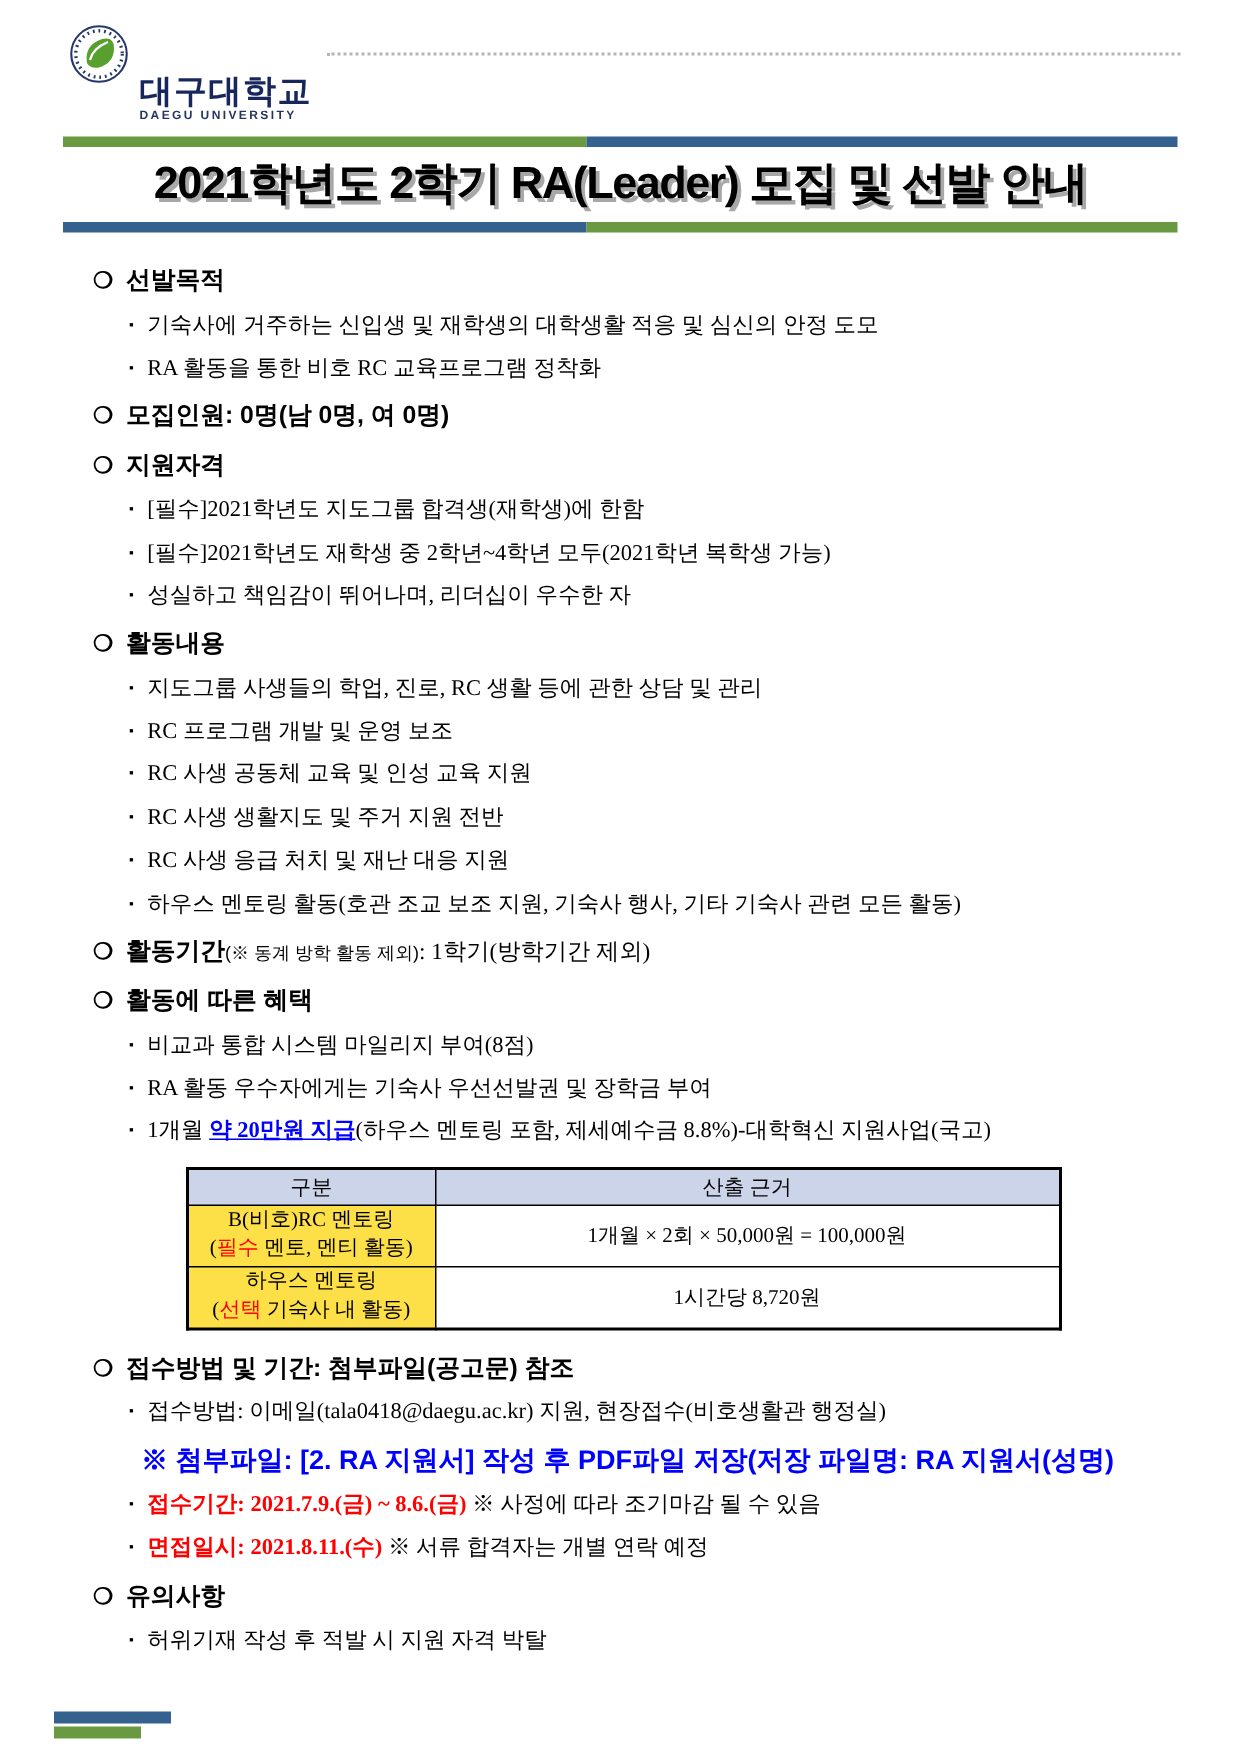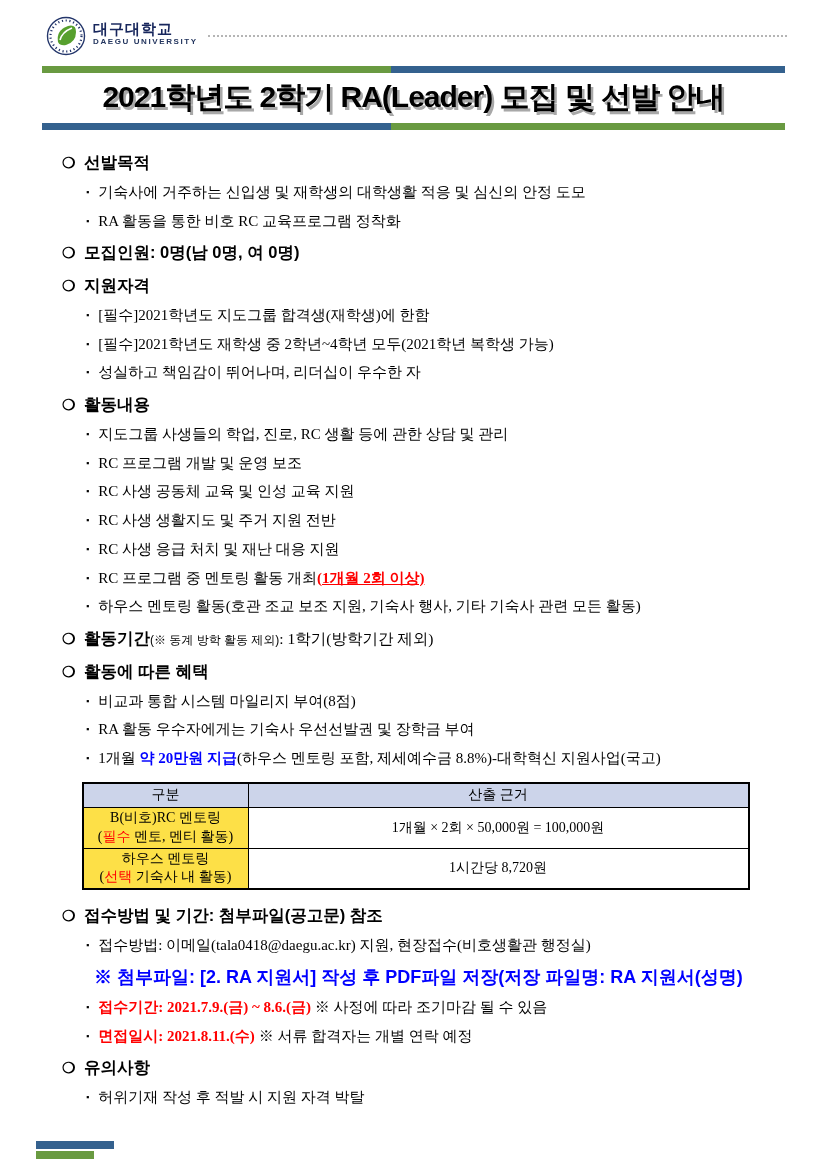--- a/index.html
+++ b/index.html
@@ -3,21 +3,21 @@
 <meta charset="utf-8">
 <style>
   html,body{margin:0;padding:0;background:#fff;}
   body{width:827px;height:1169px;font-family:"Liberation Sans",sans-serif;color:#000;}
   .page{position:relative;width:827px;height:1169px;overflow:hidden;background:#fff;}
 
   
   .logo-row{display:flex;align-items:flex-start;padding:16px 38px 0 46px;}
   .emblem{width:40px;height:40px;flex:0 0 40px;}
   .logo-text{margin-left:7px;padding-top:5px;}
-  .logo-kr{font-size:15px;font-weight:bold;color:#17265c;letter-spacing:1px;line-height:1.05;}
+  .logo-kr{font-size:22px;font-weight:bold;color:#17265c;letter-spacing:1px;line-height:1.05;margin-top:28px;}
   .logo-en{font-size:8px;font-weight:bold;color:#24365f;letter-spacing:1.6px;}
   .dotline{flex:1;border-bottom:2px dotted #b5b5b5;margin:18px 2px 0 10px;height:1px;}
 
   
   .banner{margin:10px 42px 0 42px;}
   .bar{height:7px;display:flex;}
   .bar .seg1{width:47%;height:100%;}
   .bar .seg2{flex:1;height:100%;}
   .green{background:#699a41;}
   .blue{background:#34618e;}
@@ -30,26 +30,26 @@
   .h-line{font-size:16.5px;font-weight:bold;margin-top:8px;line-height:1.5;}
   .h-line .bullet{display:inline-block;width:22px;font-size:15px;}
   .s-line{font-size:15px;margin-top:7px;padding-left:24px;line-height:1.45;
           font-family:"Liberation Serif",serif;}
   .s-line .sq{font-size:9px;vertical-align:2px;margin-right:9px;}
   .small-note{font-size:12px;font-weight:normal;}
   .normal-part{font-weight:normal;font-size:15.5px;font-family:"Liberation Serif",serif;}
   .red-b{color:#ff0000;font-weight:bold;}
   .red-bu{color:#ff0000;font-weight:bold;text-decoration:underline;}
   .blue-b{color:#0000ff;font-weight:bold;}
-  .blue-bu{color:#0000ff;font-weight:bold;}
+  .blue-bu{color:#0000ff;font-weight:bold;text-decoration:underline;}
   .red-n{color:#ff0000;}
   .attach-line{font-size:18px;margin-top:7px;padding-left:32px;line-height:1.45;}
 
   
-  table.pay{border-collapse:collapse;width:668px;margin:12px auto 13px auto;
+  table.pay{border-collapse:collapse;width:584px;margin:12px auto 13px auto;
             border:2px solid #000;table-layout:fixed;font-family:"Liberation Serif",serif;}
   table.pay th,table.pay td{border:1px solid #000;font-size:14px;text-align:center;padding:1px 4px;}
   table.pay th{background:#ccd4ea;font-weight:normal;height:21px;}
   table.pay .col1{width:156px;background:#fde047;line-height:1.35;height:36px;}
   table.pay .col2{background:#fff;}
   .foot-bars{position:absolute;left:36px;bottom:10px;}
   .foot-bar-blue{width:78px;height:8px;background:#34618e;}
   .foot-bar-green{width:58px;height:8px;background:#699a41;margin-top:2px;}
 </style>
 </head>
@@ -97,21 +97,20 @@
     <div class="s-line"><span class="sq">▪</span><span>[필수]2021학년도 지도그룹 합격생(재학생)에 한함</span></div>
     <div class="s-line"><span class="sq">▪</span><span>[필수]2021학년도 재학생 중 2학년~4학년 모두(2021학년 복학생 가능)</span></div>
     <div class="s-line"><span class="sq">▪</span><span>성실하고 책임감이 뛰어나며, 리더십이 우수한 자</span></div>
 
     <div class="h-line"><span class="bullet">❍</span><span>활동내용</span></div>
     <div class="s-line"><span class="sq">▪</span><span>지도그룹 사생들의 학업, 진로, RC 생활 등에 관한 상담 및 관리</span></div>
     <div class="s-line"><span class="sq">▪</span><span>RC 프로그램 개발 및 운영 보조</span></div>
     <div class="s-line"><span class="sq">▪</span><span>RC 사생 공동체 교육 및 인성 교육 지원</span></div>
     <div class="s-line"><span class="sq">▪</span><span>RC 사생 생활지도 및 주거 지원 전반</span></div>
     <div class="s-line"><span class="sq">▪</span><span>RC 사생 응급 처치 및 재난 대응 지원</span></div>
-    <div class="s-line"><span class="sq">▪</span><span>RC 프로그램 중 멘토링 활동 개최</span><span class="red-bu">(1개월 2회 이상)</span></div>
     <div class="s-line"><span class="sq">▪</span><span>하우스 멘토링 활동(호관 조교 보조 지원, 기숙사 행사, 기타 기숙사 관련 모든 활동)</span></div>
 
     <div class="h-line"><span class="bullet">❍</span><span>활동기간</span><span class="small-note">(※ 동계 방학 활동 제외)</span><span class="normal-part">: 1학기(방학기간 제외)</span></div>
 
     <div class="h-line"><span class="bullet">❍</span><span>활동에 따른 혜택</span></div>
     <div class="s-line"><span class="sq">▪</span><span>비교과 통합 시스템 마일리지 부여(8점)</span></div>
     <div class="s-line"><span class="sq">▪</span><span>RA 활동 우수자에게는 기숙사 우선선발권 및 장학금 부여</span></div>
     <div class="s-line"><span class="sq">▪</span><span>1개월 </span><span class="blue-bu">약 20만원 지급</span><span>(하우스 멘토링 포함, 제세예수금 8.8%)-대학혁신 지원사업(국고)</span></div>
 
     <table class="pay">

